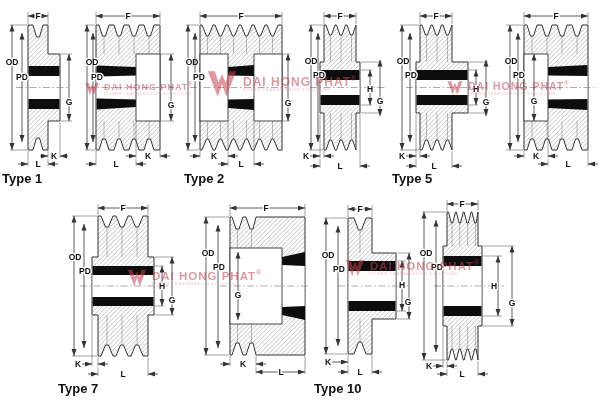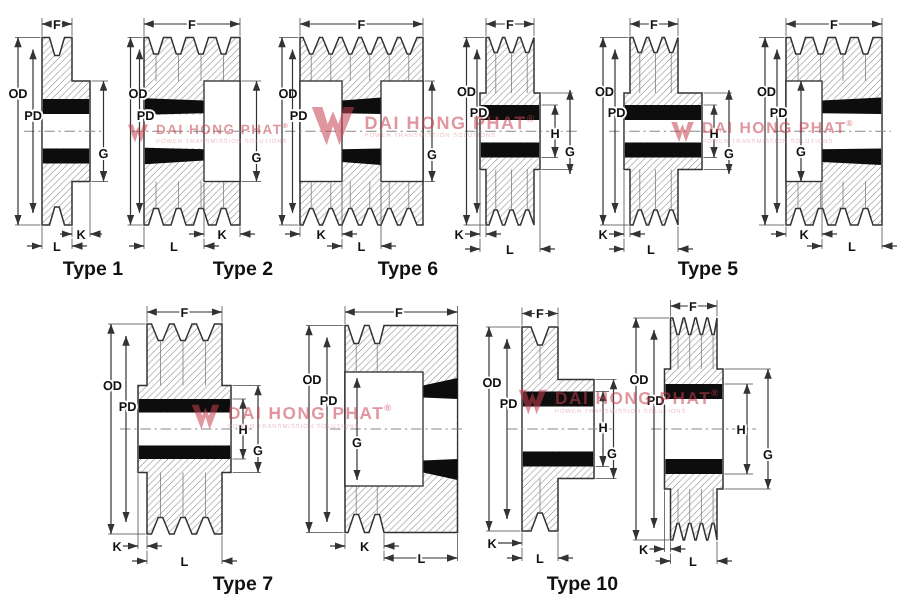--- a/index.html
+++ b/index.html
@@ -1,20 +1,20 @@
 <!DOCTYPE html>
 <html><head>
 <meta charset="utf-8">
 <style>
   html,body{margin:0;padding:0;}
   body{width:600px;height:400px;background:#ffffff;font-family:"Liberation Sans",sans-serif;overflow:hidden;}
   #canvas{position:relative;width:600px;height:400px;background:#fff;}
   .fig{position:absolute;}
   .fig svg{display:block;}
-  .cap{width:100%;text-align:right;font:bold 13px "Liberation Sans",sans-serif;color:#111;margin-top:1px;}
+  .cap{width:100%;text-align:left;font:bold 13px "Liberation Sans",sans-serif;color:#111;margin-top:1px;}
   svg text{font-family:"Liberation Sans",sans-serif;font-weight:bold;font-size:8.5px;fill:#111;
            paint-order:stroke;stroke:#ffffff;stroke-width:2.6px;stroke-linejoin:round;text-anchor:middle;}
   .out{fill:url(#hat);stroke:#333;stroke-width:1;}
   .rec{fill:#fff;stroke:#333;stroke-width:0.9;}
   .gap{fill:#fff;}
   .band{fill:#0d0d0d;}
   .dim{stroke:#333;stroke-width:0.8;fill:none;}
   .ext{stroke:#555;stroke-width:0.55;fill:none;}
   .gv{stroke:#777;stroke-width:0.5;}
   .cl{stroke:#888;stroke-width:0.7;stroke-dasharray:7 2.5 1.5 2.5;}
@@ -112,21 +112,20 @@
         <line class="ext" x1="76" y1="147" x2="76" y2="154"></line>
   <line class="dim" x1="42" y1="152" x2="52" y2="152" marker-end="url(#ma)"></line>
   <line class="dim" x1="86" y1="152" x2="76" y2="152" marker-end="url(#ma)"></line>
   <text x="64" y="155">K</text>
   <line class="ext" x1="12" y1="147" x2="12" y2="162"></line>
         <line class="ext" x1="52" y1="155" x2="52" y2="162"></line>
   <line class="dim" x1="2" y1="160" x2="12" y2="160" marker-end="url(#ma)"></line>
   <line class="dim" x1="62" y1="160" x2="52" y2="160" marker-end="url(#ma)"></line>
   <text x="32" y="163">L</text>
 </svg>
-<div class="cap">Type 2</div>
 </div>
 
 <div class="fig" style="left:184px;top:4px;width:108px">
 <svg width="108" height="166" viewBox="0 0 108 166">
   <path class="out" d="M16,21 L18,21 L22.5,32 L24.5,32 L29,21 L31,21 L35.5,32 L37.5,32 L42,21 L44,21 L48.5,32 L50.5,32 L55,21 L57,21 L61.5,32 L63.5,32 L68,21 L70,21 L74.5,32 L76.5,32 L81,21 L83,21 L87.5,32 L89.5,32 L94,21 L98,21 L98,146 L94,146 L89.5,135 L87.5,135 L83,146 L81,146 L76.5,135 L74.5,135 L70,146 L68,146 L63.5,135 L61.5,135 L57,146 L55,146 L50.5,135 L48.5,135 L44,146 L42,146 L37.5,135 L35.5,135 L31,146 L29,146 L24.5,135 L22.5,135 L18,146 L16,146 Z"></path>
   <line class="gv" x1="23.5" y1="32" x2="23.5" y2="50"></line>
         <line class="gv" x1="36.5" y1="32" x2="36.5" y2="50"></line>
   <line class="gv" x1="49.5" y1="32" x2="49.5" y2="50"></line>
         <line class="gv" x1="62.5" y1="32" x2="62.5" y2="50"></line>
   <line class="gv" x1="75.5" y1="32" x2="75.5" y2="50"></line>
@@ -161,21 +160,21 @@
         <line class="ext" x1="44" y1="118" x2="44" y2="154"></line>
   <line class="dim" x1="6" y1="152" x2="16" y2="152" marker-end="url(#ma)"></line>
   <line class="dim" x1="54" y1="152" x2="44" y2="152" marker-end="url(#ma)"></line>
   <text x="30" y="155">K</text>
   <line class="ext" x1="44" y1="155" x2="44" y2="162"></line>
         <line class="ext" x1="70" y1="118" x2="70" y2="162"></line>
   <line class="dim" x1="34" y1="160" x2="44" y2="160" marker-end="url(#ma)"></line>
   <line class="dim" x1="80" y1="160" x2="70" y2="160" marker-end="url(#ma)"></line>
   <text x="57" y="163">L</text>
 </svg>
-<div class="cap">Type 6</div>
+<div class="cap">Type 2</div>
 </div>
 
 <div class="fig" style="left:294px;top:4px;width:98px">
 <svg width="98" height="166" viewBox="0 0 98 166">
   <path class="out" d="M30,21 L32,21 L35.5,31 L37.5,31 L41,21 L42.5,21 L46,31 L48,31 L51.5,21 L53,21 L56.5,31 L58.5,31 L62,21 L62,58 L66,58 L66,109 L62,109 L62,146 L58.5,136 L56.5,136 L53,146 L51.5,146 L48,136 L46,136 L42.5,146 L41,146 L37.5,136 L35.5,136 L32,146 L30,146 L30,109 L26,109 L26,58 L30,58 Z"></path>
   <line class="gv" x1="36.5" y1="31" x2="36.5" y2="58"></line>
         <line class="gv" x1="47" y1="31" x2="47" y2="58"></line>
   <line class="gv" x1="57.5" y1="31" x2="57.5" y2="58"></line>
   <line class="gv" x1="36.5" y1="136" x2="36.5" y2="109"></line>
         <line class="gv" x1="47" y1="136" x2="47" y2="109"></line>

